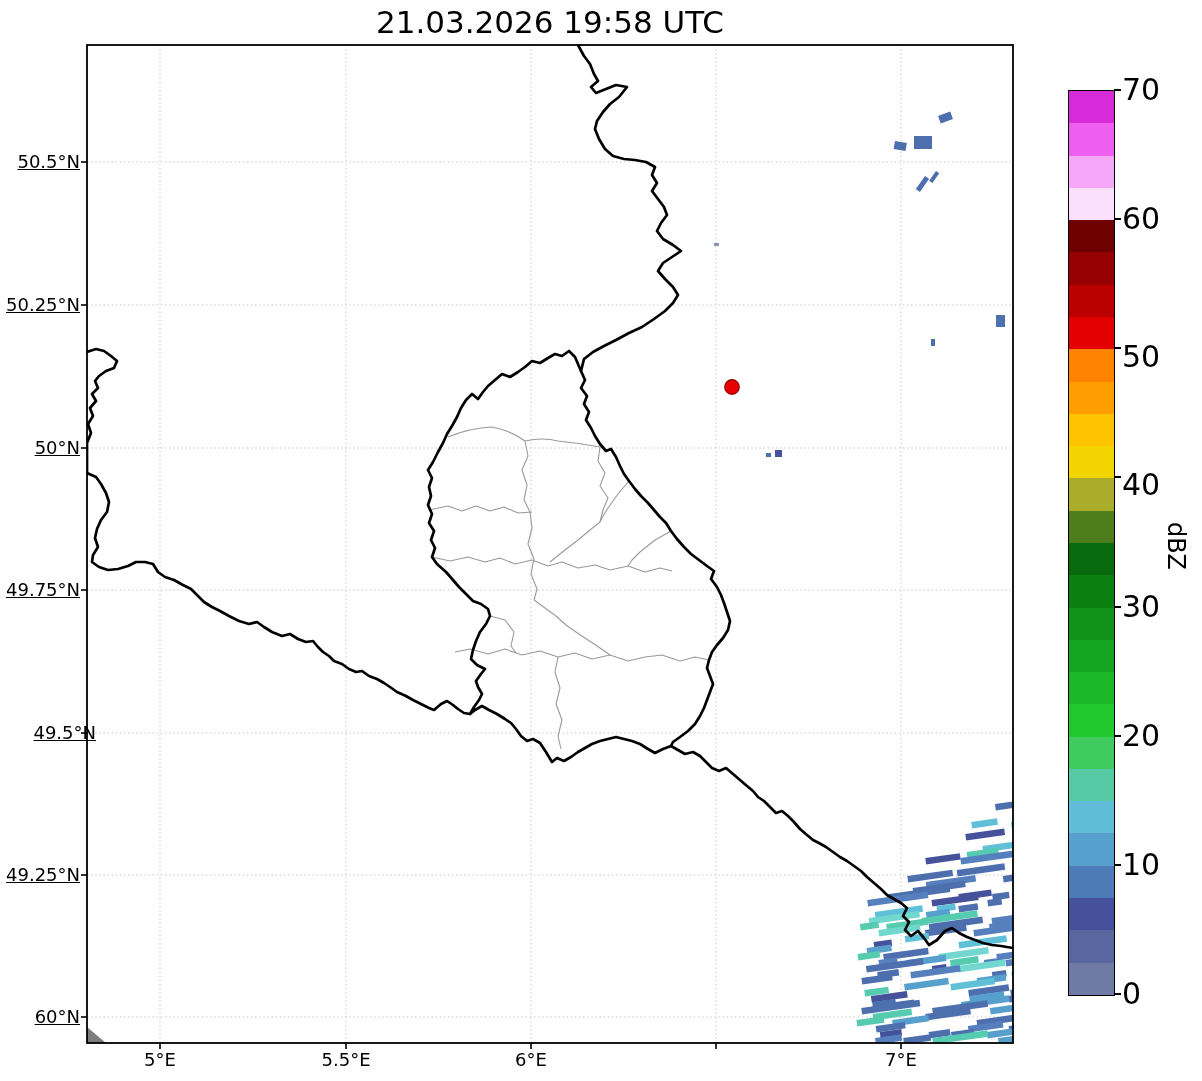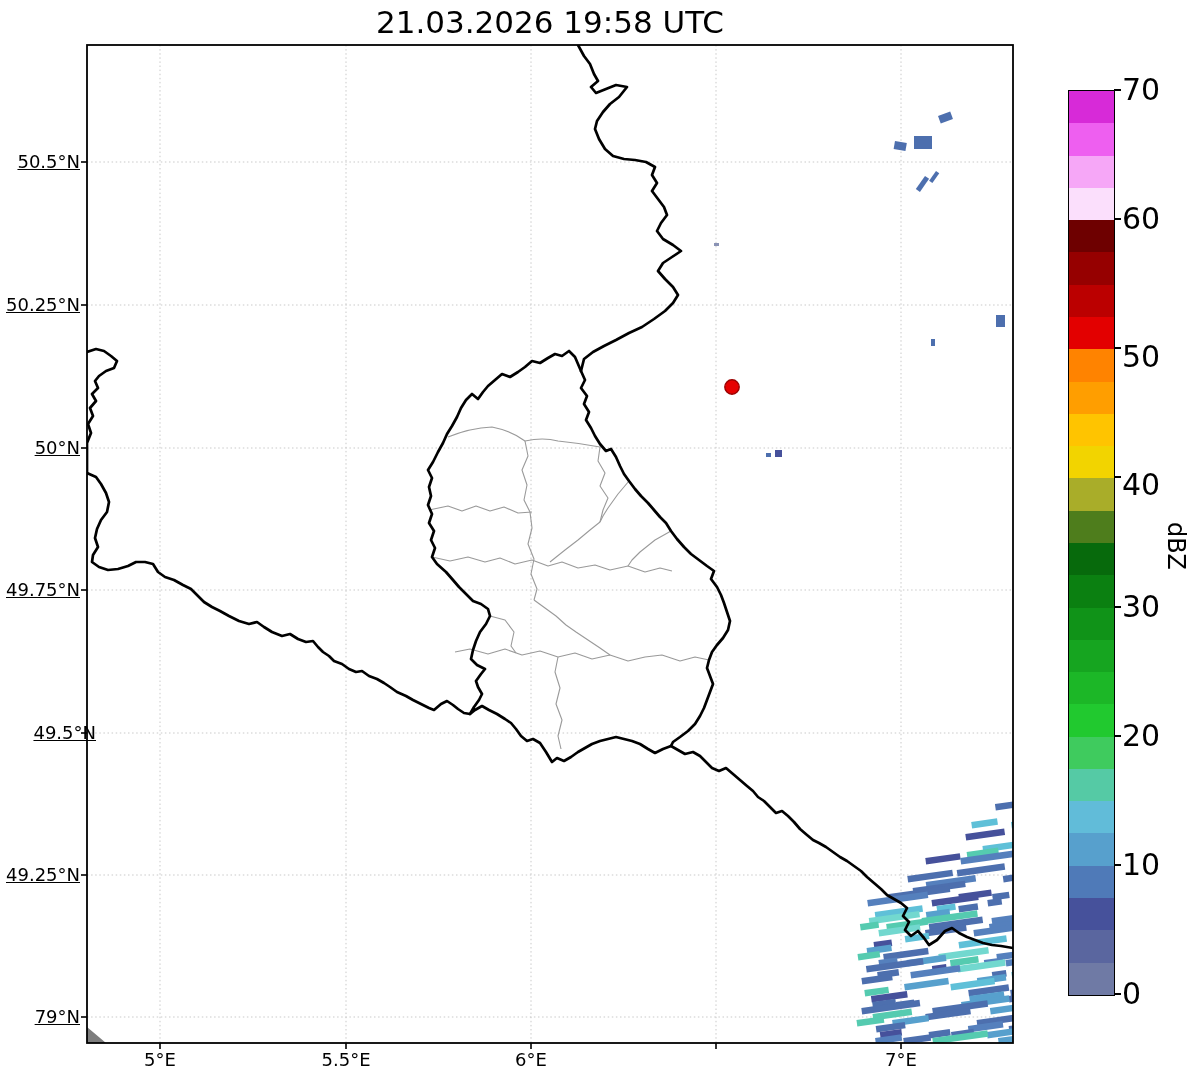--- a/index.html
+++ b/index.html
@@ -205,21 +205,21 @@
   </svg>
 
 
   <div id="axisLabels">
       <div class="ticklabel latlab" style="top: 151px;">50.5°N</div>
       <div class="ticklabel latlab" style="top: 294px;">50.25°N</div>
       <div class="ticklabel latlab" style="top: 437px;">50°N</div>
       <div class="ticklabel latlab" style="top: 579px;">49.75°N</div>
       <div class="ticklabel latlab" style="top: 722px; padding-left: 16px;">49.5°N</div>
       <div class="ticklabel latlab" style="top: 864px;">49.25°N</div>
-      <div class="ticklabel latlab" style="top: 1006px;">79°N</div>
+      <div class="ticklabel latlab" style="top: 1006px;">60°N</div>
       <div class="ticklabel lonlab" style="left: 115px;">5°E</div>
       <div class="ticklabel lonlab" style="left: 301px;">5.5°E</div>
       <div class="ticklabel lonlab" style="left: 486px;">6°E</div>
       <div class="ticklabel lonlab" style="left: 641px; margin-top: 44px;">6.5°E</div>
       <div class="ticklabel lonlab" style="left: 856px;">7°E</div>
     </div>
 
   <div class="cbar" id="cbarBands">
       <div class="band" style="background: rgb(215, 42, 216);"></div>
       <div class="band" style="background: rgb(238, 95, 240);"></div>

